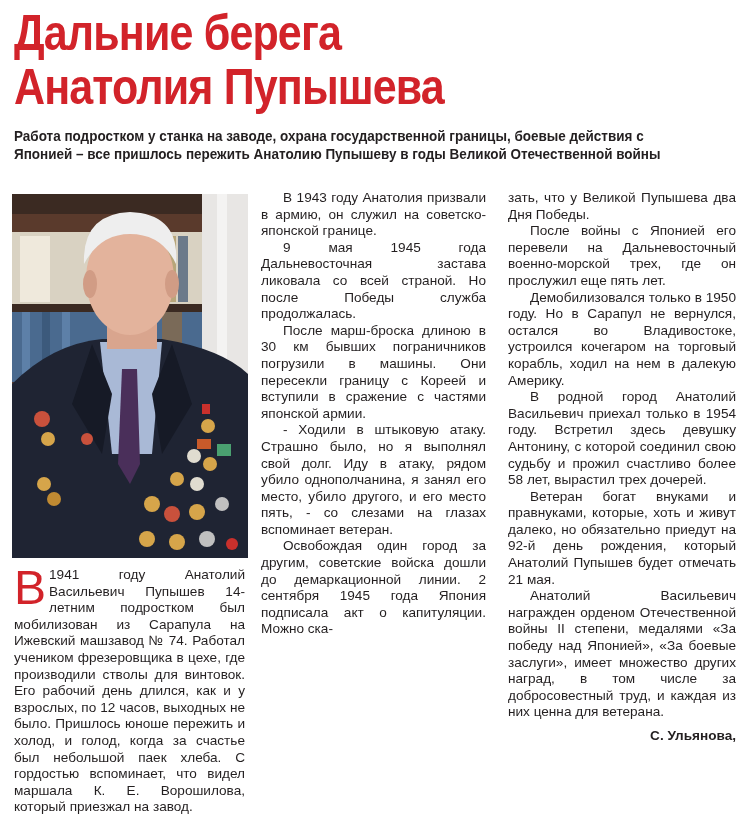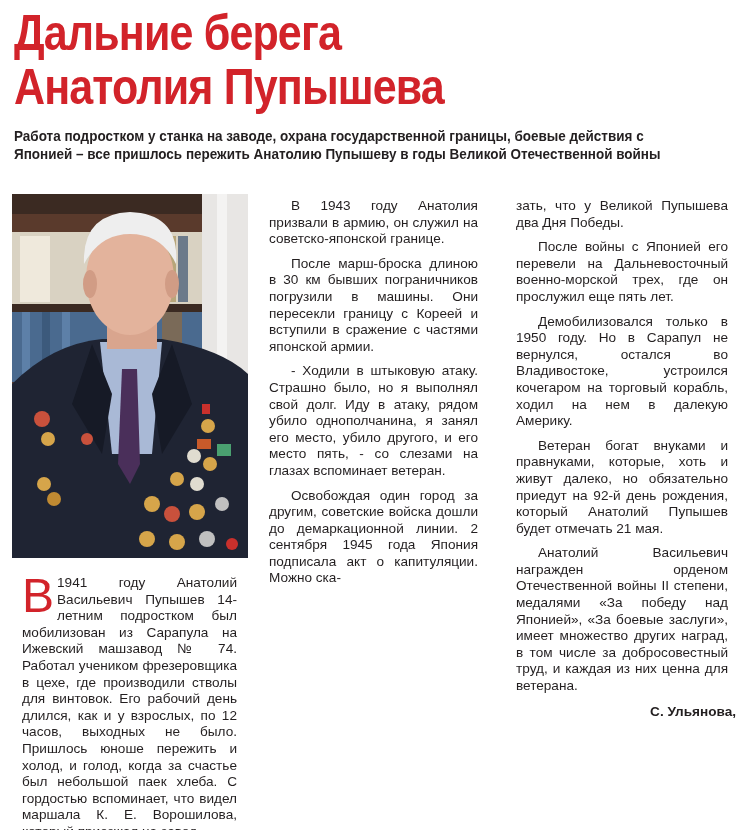--- a/index.html
+++ b/index.html
@@ -10,21 +10,21 @@
               color: #d2232a; font-size: 50px; line-height: 54px; letter-spacing: -1px;
               transform: scaleX(0.86); transform-origin: left top; white-space: nowrap; }
   .subhead { position: absolute; left: 14px; top: 128px; margin: 0; width: 700px;
              font-weight: bold; font-size: 14.5px; line-height: 17.5px; color: #231f20;
              transform: scaleX(0.93); transform-origin: left top; }
   .photo { position: absolute; left: 12px; top: 194px; width: 236px; height: 364px;
            overflow: hidden; background: #2a2f3c; }
   .photo svg { display: block; width: 100%; height: 100%; }
   .col { position: absolute; font-size: 13.6px; line-height: 16.6px; text-align: justify;
          hyphens: manual; }
-  .col p { margin: 8px; text-indent: 22px; }
+  .col p { margin: 0; text-indent: 22px; }
   .col p.noindent { text-indent: 0; }
   .col1 { left: 14px; top: 567px; width: 231px; }
   .col2 { left: 261px; top: 190px; width: 225px; }
   .col3 { left: 508px; top: 190px; width: 228px; }
   .dropcap { float: left; color: #d2232a; font-size: 48px; line-height: 38px;
              margin: 0 3px 0 0; padding-top: 2px; font-family: "Liberation Sans", sans-serif; }
   .sig { text-align: right; margin-top: 6px; line-height: 17px; }
   .sig b { font-weight: bold; }
 </style>
 </head>
@@ -101,28 +101,30 @@
 </div>
 
 <div class="col col1">
   <p class="noindent">
     <span class="dropcap">В</span><span>1941 году Анатолий Васильевич Пупышев 14-летним подростком был мобилизован из Сарапула на Ижевский машзавод № 74. Работал учеником фрезеровщика в цехе, где производили стволы для винтовок. Его рабочий день длился, как и у взрослых, по 12 часов, выходных не было. Пришлось юноше пережить и холод, и голод, когда за счастье был небольшой паек хлеба. С гордостью вспоминает, что видел маршала К. Е. Ворошилова, который приезжал на завод.</span>
   </p>
 </div>
 
 <div class="col col2">
   <p>В 1943 году Анатолия призвали в армию, он служил на советско-японской границе.</p>
+  <p>9 мая 1945 года Дальневосточная застава ликовала со всей страной. Но после Победы служба продолжалась.</p>
   <p>После марш-броска длиною в 30 км бывших пограничников погрузили в машины. Они пересекли границу с Кореей и вступили в сражение с частями японской армии.</p>
   <p>- Ходили в штыковую атаку. Страшно было, но я выполнял свой долг. Иду в атаку, рядом убило однополчанина, я занял его место, убило другого, и его место пять, - со слезами на глазах вспоминает ветеран.</p>
   <p>Освобождая один город за другим, советские войска дошли до демаркационной линии. 2 сентября 1945 года Япония подписала акт о капитуляции. Можно ска-</p>
 </div>
 
 <div class="col col3">
   <p class="noindent">зать, что у Великой Пупышева два Дня Победы.</p>
   <p>После войны с Японией его перевели на Дальневосточный военно-морской трех, где он прослужил еще пять лет.</p>
   <p>Демобилизовался только в 1950 году. Но в Сарапул не вернулся, остался во Владивостоке, устроился кочегаром на торговый корабль, ходил на нем в далекую Америку.</p>
+  <p>В родной город Анатолий Васильевич приехал только в 1954 году. Встретил здесь девушку Антонину, с которой соединил свою судьбу и прожил счастливо более 58 лет, вырастил трех дочерей.</p>
   <p>Ветеран богат внуками и правнуками, которые, хоть и живут далеко, но обязательно приедут на 92-й день рождения, который Анатолий Пупышев будет отмечать 21 мая.</p>
   <p>Анатолий Васильевич награжден орденом Отечественной войны II степени, медалями «За победу над Японией», «За боевые заслуги», имеет множество других наград, в том числе за добросовестный труд, и каждая из них ценна для ветерана.</p>
   <div class="sig">
     <div><b>С. Ульянова,</b></div>
 
   </div>
 </div>
 
 </body></html>

